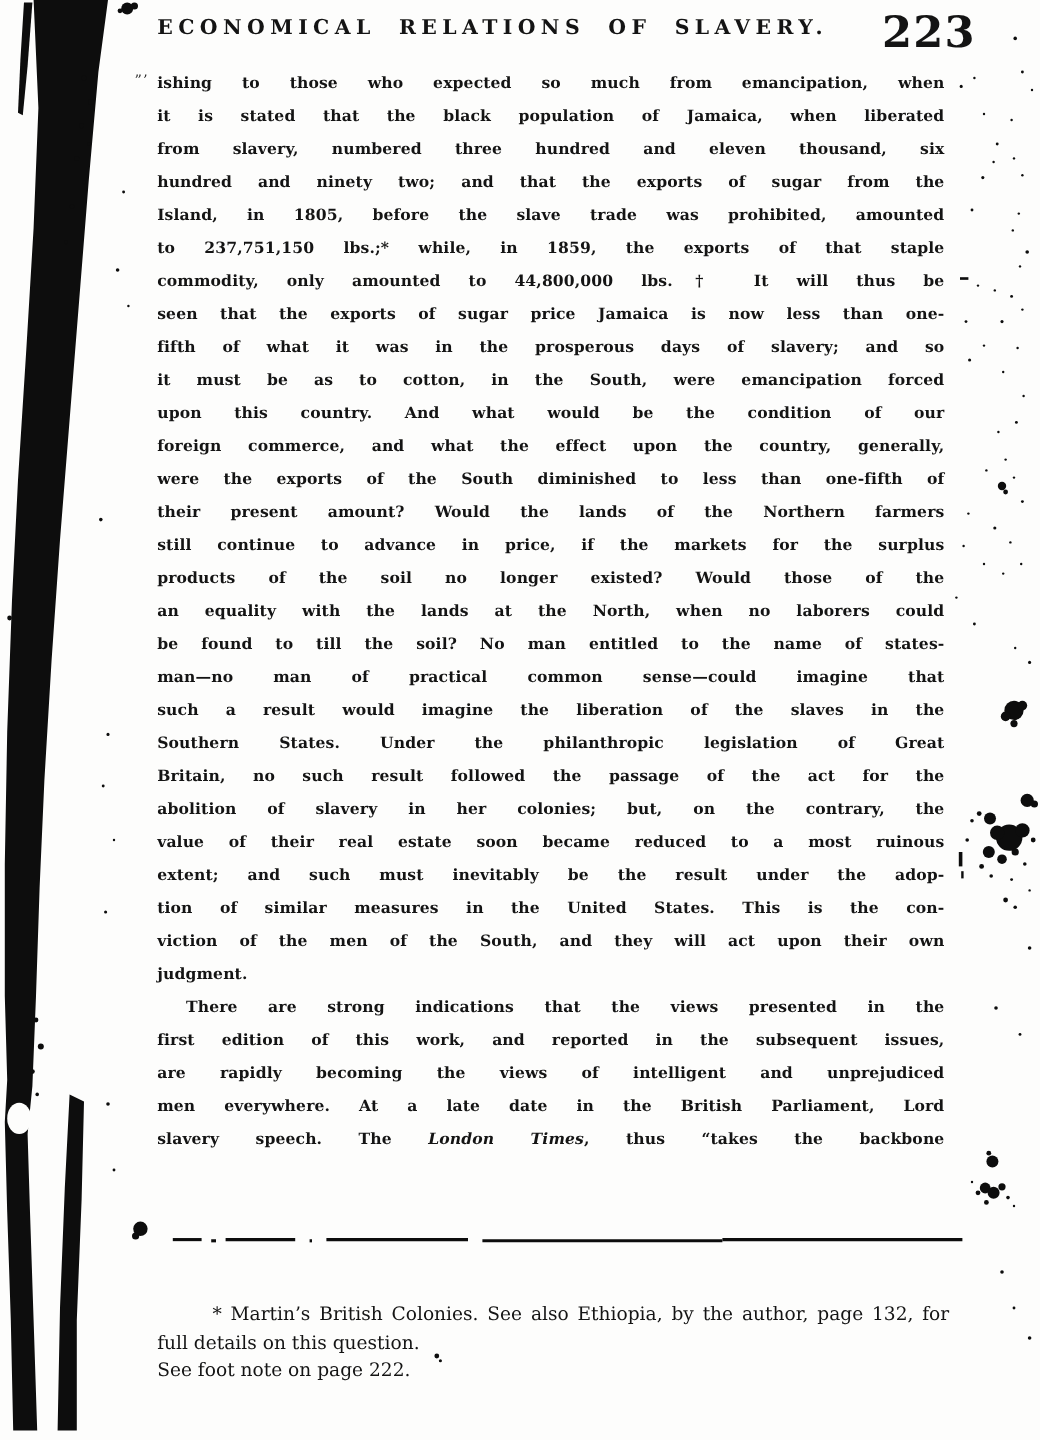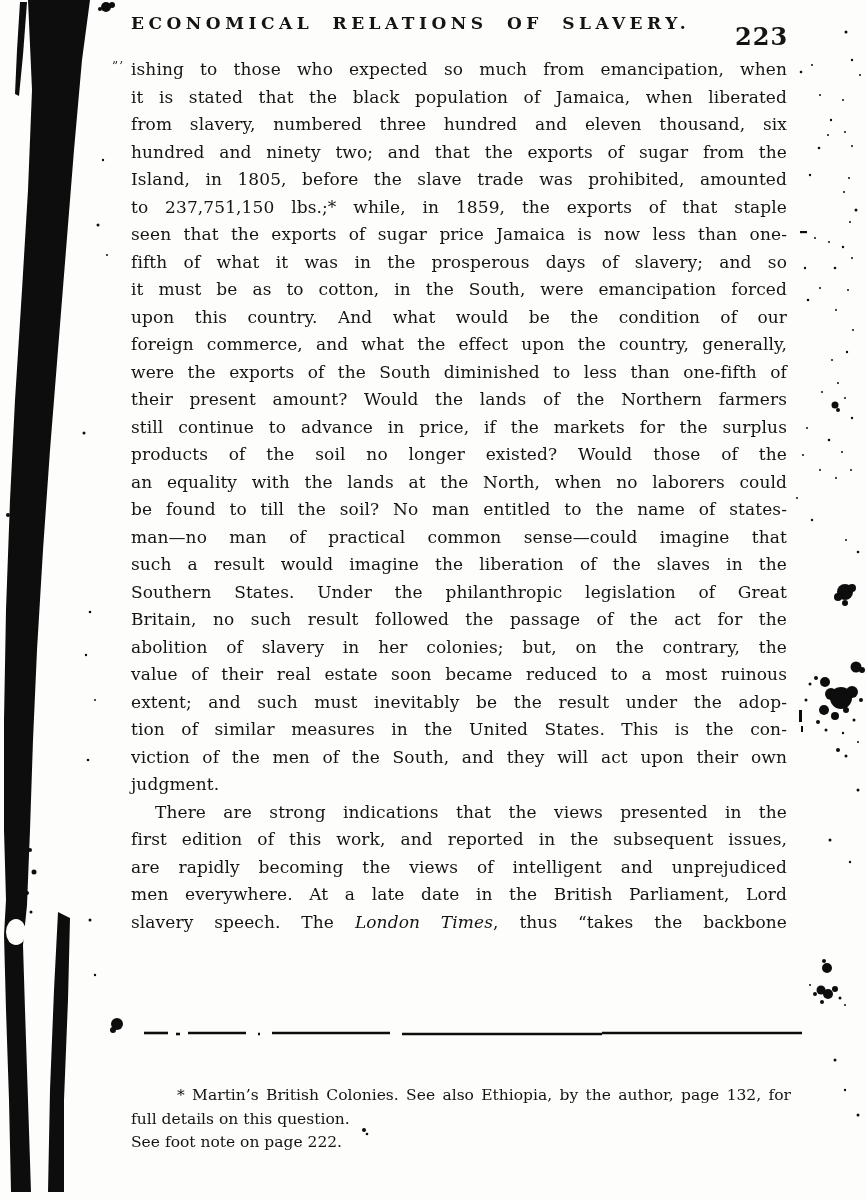--- a/index.html
+++ b/index.html
@@ -8,27 +8,27 @@
     background:#fdfdfc; overflow:hidden;
     font-family:"DejaVu Serif", serif; color:#141414;
   }
   
   .running-header {
     position:absolute; left:131px; width:656px; top:13px;
     text-align:left; font-size:17px; font-weight:bold;
     letter-spacing:4.5px; word-spacing:9px; white-space:nowrap;
   }
   .page-number {
-    position:absolute; left:735px; top:22px;
-    font-size:24px; font-weight:bold; letter-spacing:1px;
+    position:absolute; left:735px; top:6px;
+    font-size:36px; font-weight:bold; letter-spacing:1px;
   }
   
   .body-column {
     position:absolute; left:131px; top:56px; width:656px;
-    font-size:17px; line-height:27.5px; letter-spacing:0.1px;
+    font-size:13px; line-height:27.5px; letter-spacing:0.1px;font-weight:bold;
   }
   .para { margin:0; }
   .text-line { text-align:justify; text-align-last:justify; white-space:normal; }
   .text-line.last-left { text-align-last:left; }
   .prefix-mark {
     position:absolute; left:112px; top:60px; font-size:12px; color:#2a2a2a;
     letter-spacing:1px;
   }
   
   .footnotes {
@@ -49,20 +49,21 @@
   <span class="prefix-mark">”’</span>
 
   <div class="body-column">
     <div class="para">
         <div class="text-line">ishing to those who expected so much from emancipation, when</div>
         <div class="text-line">it is stated that the black population of Jamaica, when liberated</div>
         <div class="text-line">from slavery, numbered three hundred and eleven thousand, six</div>
         <div class="text-line">hundred and ninety two; and that the exports of sugar from the</div>
         <div class="text-line">Island, in 1805, before the slave trade was prohibited, amounted</div>
         <div class="text-line">to 237,751,150 lbs.;* while, in 1859, the exports of that staple</div>
+        <div class="text-line">commodity, only amounted to 44,800,000 lbs.† It will thus be</div>
         <div class="text-line">seen that the exports of sugar price Jamaica is now less than one-</div>
         <div class="text-line">fifth of what it was in the prosperous days of slavery; and so</div>
         <div class="text-line">it must be as to cotton, in the South, were emancipation forced</div>
         <div class="text-line">upon this country. And what would be the condition of our</div>
         <div class="text-line">foreign commerce, and what the effect upon the country, generally,</div>
         <div class="text-line">were the exports of the South diminished to less than one-fifth of</div>
         <div class="text-line">their present amount? Would the lands of the Northern farmers</div>
         <div class="text-line">still continue to advance in price, if the markets for the surplus</div>
         <div class="text-line">products of the soil no longer existed? Would those of the</div>
         <div class="text-line">an equality with the lands at the North, when no laborers could</div>

